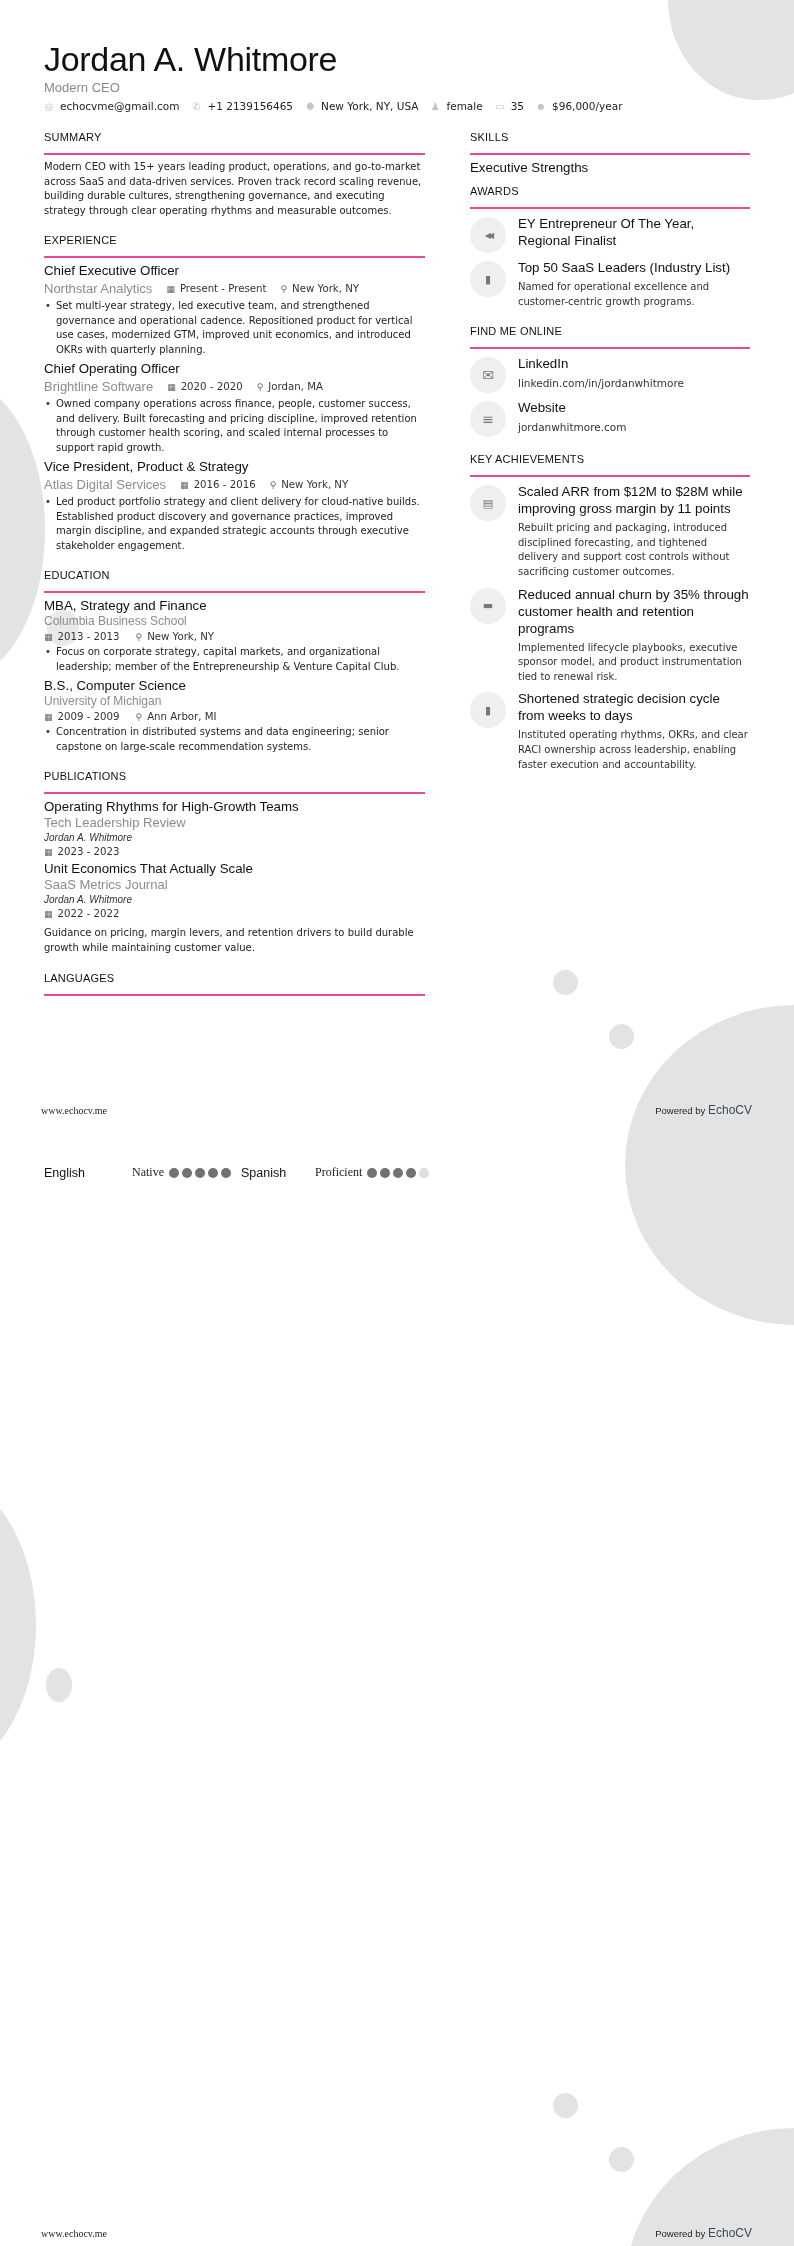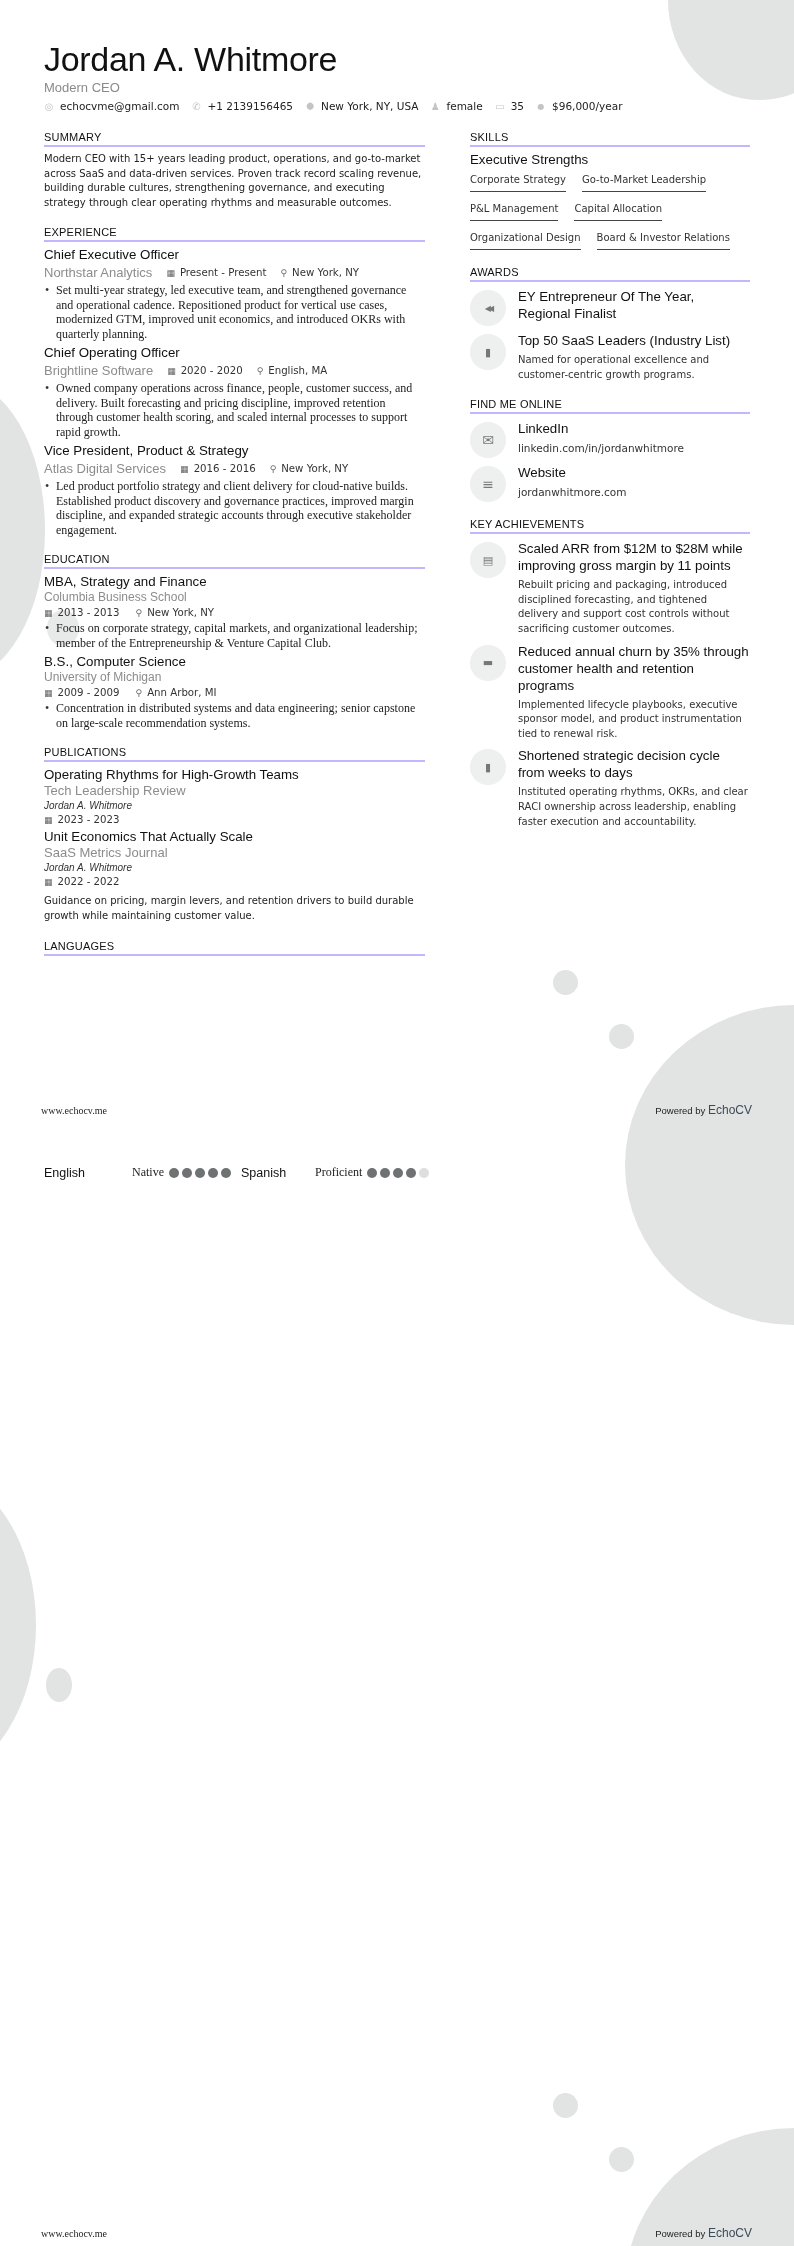--- a/index.html
+++ b/index.html
@@ -13,31 +13,31 @@
   .name { position: absolute; left: 44px; top: 40px; font-family: "Liberation Sans", sans-serif; font-size: 34px; font-weight: 400; color: #111; letter-spacing: -0.3px; }
   .title { position: absolute; left: 44px; top: 80px; font-family: "Liberation Sans", sans-serif; font-size: 13px; color: #8a8a8a; }
   .contact { position: absolute; left: 44px; top: 100px; display: flex; gap: 12px; font-size: 10.5px; color: #222; align-items: center; }
   .contact .item { display: flex; align-items: center; gap: 6px; }
   .contact .ic { color: #c4c4c4; font-size: 10px; width: 10px; text-align: center; }
 
   
   .col-left { position: absolute; left: 44px; top: 131px; width: 381px; }
   .col-right { position: absolute; left: 470px; top: 131px; width: 280px; }
 
-  .sec-h { font-family: "Liberation Sans", sans-serif; font-size: 11px; color: #111; letter-spacing: 0.2px; padding-bottom: 2px; border-bottom: 2px solid #c4b5fd; margin-bottom: 5px; }
+  .sec-h { font-family: "Liberation Sans", sans-serif; font-size: 11px; color: #111; letter-spacing: 0.2px; padding-bottom: 10px; border-bottom: 2px solid #ec4899; margin-bottom: 5px; }
   .sec { margin-bottom: 16px; }
   .p { font-size: 10px; line-height: 14.6px; color: #222; }
 
   .job-t { font-family: "Liberation Sans", sans-serif; font-size: 13.3px; color: #111; margin-top: 4px; }
   .job-meta { display: flex; align-items: center; gap: 14px; margin-top: 3px; }
   .org { font-family: "Liberation Sans", sans-serif; font-size: 13px; color: #8c8c8c; }
   .meta { font-size: 10.2px; color: #333; display: flex; align-items: center; gap: 5px; }
   .meta .ic { font-size: 9px; color: #666; }
   .bullets { list-style: none; margin-top: 3px; }
-  .bullets li { position: relative; padding-left: 12px; font-size: 12px; line-height: 14.5px; color: #222; font-family: Liberation Serif, serif; }
+  .bullets li { position: relative; padding-left: 12px; font-size: 10px; line-height: 14.5px; color: #222; }
   .bullets li::before { content: "•"; position: absolute; left: 1px; top: 0; color: #333; }
 
   .edu-t { font-family: "Liberation Sans", sans-serif; font-size: 13.3px; color: #111; margin-top: 3px; }
   .edu-s { font-family: "Liberation Sans", sans-serif; font-size: 12px; color: #8c8c8c; margin-top: 1px; }
   .edu-meta { display: flex; gap: 16px; margin-top: 3px; }
 
   .pub-t { font-family: "Liberation Sans", sans-serif; font-size: 13.3px; color: #111; margin-top: 4px; }
   .pub-s { font-family: "Liberation Sans", sans-serif; font-size: 13px; color: #8c8c8c; margin-top: 1px; }
   .pub-a { font-family: "Liberation Sans", sans-serif; font-style: italic; font-size: 10px; color: #333; margin-top: 2px; }
   .pub-d { margin-top: 3px; }
@@ -144,21 +144,21 @@
     <div>
       <div class="job-t">Chief Operating Officer</div>
       <div class="job-meta">
         <span class="org">Brightline Software</span>
         <span class="meta">
             <span class="ic">▦</span>
             <span>2020 - 2020</span>
           </span>
         <span class="meta">
             <span class="ic">⚲</span>
-            <span>English, MA</span>
+            <span>Jordan, MA</span>
           </span>
       </div>
       <ul class="bullets">
           <li>Owned company operations across finance, people, customer success, and delivery. Built forecasting and pricing discipline, improved retention through customer health scoring, and scaled internal processes to support rapid growth.</li>
         </ul>
     </div>
 
     <div>
       <div class="job-t">Vice President, Product &amp; Strategy</div>
       <div class="job-meta">
@@ -245,28 +245,20 @@
 
   <div class="sec" style="margin-top:14px;">
     <div class="sec-h">LANGUAGES</div>
   </div>
 </div>
 
 <div class="content col-right">
   <div class="sec" style="margin-bottom:10px;">
     <div class="sec-h">SKILLS</div>
     <div class="skill-group">Executive Strengths</div>
-    <div class="tags">
-      <span class="tag">Corporate Strategy</span>
-      <span class="tag">Go-to-Market Leadership</span>
-      <span class="tag">P&amp;L Management</span>
-      <span class="tag">Capital Allocation</span>
-      <span class="tag">Organizational Design</span>
-      <span class="tag">Board &amp; Investor Relations</span>
-    </div>
   </div>
 
   <div class="sec">
     <div class="sec-h">AWARDS</div>
     <div class="irow">
       <div class="icircle" style="font-size:8px; letter-spacing:-3px;">◀◀</div>
       <div class="ibody">
         <div class="i-t">EY Entrepreneur Of The Year, Regional Finalist</div>
       </div>
     </div>

